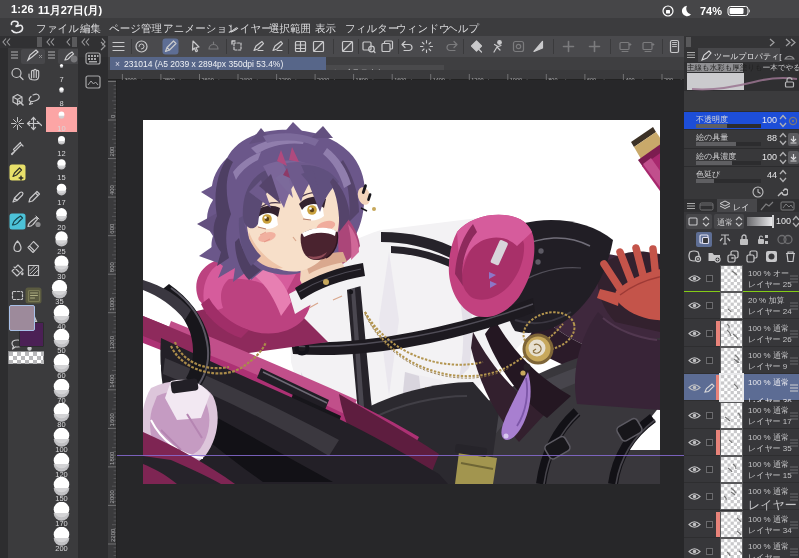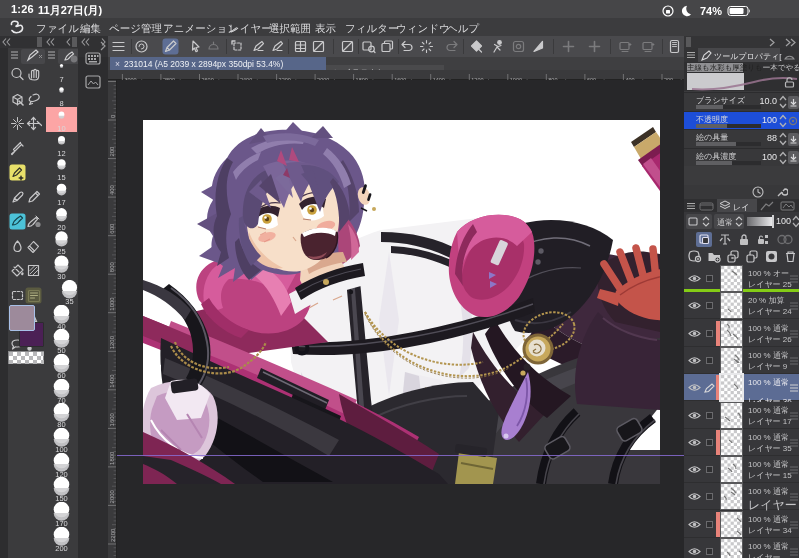--- a/index.html
+++ b/index.html
@@ -406,21 +406,21 @@
 <div class="a" style="left:46px;top:230.4px;width:31px;height:24.7px;overflow:hidden"><svg width="31" height="25" viewBox="0 0 31 25">
       <circle cx="15.5" cy="7.5" r="6.2" fill="#fff"></circle>
       <path d="M9.3,10.3 a6.2,6.2 0 0,0 12.4,0 z" fill="#cfcfd1" opacity="0.9"></path>
       <text x="15.5" y="23.5" font-size="7.5" fill="#d8d8da" text-anchor="middle" font-family="Liberation Sans">25</text>
     </svg></div>
 <div class="a" style="left:46px;top:255.1px;width:31px;height:24.7px;overflow:hidden"><svg width="31" height="25" viewBox="0 0 31 25">
       <circle cx="15.5" cy="7.5" r="7.0" fill="#fff"></circle>
       <path d="M8.5,10.7 a7.0,7.0 0 0,0 14.0,0 z" fill="#cfcfd1" opacity="0.9"></path>
       <text x="15.5" y="23.5" font-size="7.5" fill="#d8d8da" text-anchor="middle" font-family="Liberation Sans">30</text>
     </svg></div>
-<div class="a" style="left:54px;top:279.8px;width:31px;height:24.7px;overflow:hidden"><svg width="31" height="25" viewBox="0 0 31 25">
+<div class="a" style="left:44px;top:279.8px;width:31px;height:24.7px;overflow:hidden"><svg width="31" height="25" viewBox="0 0 31 25">
       <circle cx="15.5" cy="7.5" r="7.6" fill="#fff"></circle>
       <path d="M7.9,10.9 a7.6,7.6 0 0,0 15.2,0 z" fill="#cfcfd1" opacity="0.9"></path>
       <text x="15.5" y="23.5" font-size="7.5" fill="#d8d8da" text-anchor="middle" font-family="Liberation Sans">35</text>
     </svg></div>
 <div class="a" style="left:46px;top:304.5px;width:31px;height:24.7px;overflow:hidden"><svg width="31" height="25" viewBox="0 0 31 25">
       <circle cx="15.5" cy="7.5" r="7.8" fill="#fff"></circle>
       <path d="M7.7,11.0 a7.8,7.8 0 0,0 15.6,0 z" fill="#cfcfd1" opacity="0.9"></path>
       <text x="15.5" y="23.5" font-size="7.5" fill="#d8d8da" text-anchor="middle" font-family="Liberation Sans">40</text>
     </svg></div>
 <div class="a" style="left:46px;top:329.2px;width:31px;height:24.7px;overflow:hidden"><svg width="31" height="25" viewBox="0 0 31 25">
@@ -1024,33 +1024,20 @@
     <div class="a" style="left:0;top:37px;width:115px;height:18px;background:#2f2f31">
       <div class="a" style="left:3px;top:0;width:57px;height:17px;background:#cbcbce"></div>
       <svg class="a" style="left:0;top:0" width="115" height="18" viewBox="0 0 115 18">
         <path d="M8,16 C30,18 50,14 70,9 C85,5 100,4 113,6" fill="none" stroke="#9a7490" stroke-width="2" opacity="0.85"></path>
       </svg>
       <svg class="a" style="left:100px;top:4px" width="11" height="11" viewBox="0 0 11 11">
         <rect x="1.5" y="5" width="8" height="5" rx="1" fill="none" stroke="#b8b8ba" stroke-width="1.2"></rect>
         <path d="M3,5 V3.5 a2.5,2.5 0 0,1 5,-0.5" fill="none" stroke="#b8b8ba" stroke-width="1.2"></path>
       </svg>
     </div>
-    <div class="a" style="left:0;top:56px;width:115px;height:18.6px;background:#38383a;border-top:1px solid #2c2c2e">
-      <div class="a" style="left:12px;top:2px;font-size:8px;color:#d4d4d6">ブラシサイズ</div>
-      <div class="a" style="left:12px;top:12px;width:65px;height:4px;background:#2c2c2e">
-        <div style="width:42%;height:4px;background:#5f5f62"></div>
-      </div>
-      <div class="a" style="left:63px;top:3px;width:30px;text-align:right;font-size:9px;color:#e8e8ea">10.0</div>
-      <svg class="a" style="left:95px;top:2px" width="8" height="14" viewBox="0 0 8 14">
-        <path d="M1,5 L4,1.5 L7,5 M1,9 L4,12.5 L7,9" fill="none" stroke="#b0b0b2" stroke-width="1.3"></path>
-      </svg>
-      <div class="a" style="left:104px;top:2.5px;width:11px;height:13px;background:#5c5c5f;border-radius:2px"><svg width="11" height="13" viewBox="0 0 11 13">
-          <path d="M5.5,3 V8 M3,6 L5.5,8.5 L8,6 M2.5,10 h6" stroke="#d8d8da" stroke-width="1.2" fill="none"></path>
-        </svg></div>
-    </div>
     <div class="a" style="left:0;top:74.6px;width:115px;height:18.6px;background:#1d4ed8;border-top:1px solid #2c2c2e">
       <div class="a" style="left:12px;top:2px;font-size:8px;color:#d4d4d6">不透明度</div>
       <div class="a" style="left:12px;top:12px;width:65px;height:4px;background:#2c2c2e">
         <div style="width:47%;height:4px;background:#5f5f62"></div>
       </div>
       <div class="a" style="left:63px;top:3px;width:30px;text-align:right;font-size:9px;color:#e8e8ea">100</div>
       <svg class="a" style="left:95px;top:2px" width="8" height="14" viewBox="0 0 8 14">
         <path d="M1,5 L4,1.5 L7,5 M1,9 L4,12.5 L7,9" fill="none" stroke="#b0b0b2" stroke-width="1.3"></path>
       </svg>
       <svg class="a" style="left:104px;top:4px" width="10" height="10" viewBox="0 0 10 10">
@@ -1076,20 +1063,30 @@
       <div class="a" style="left:12px;top:12px;width:65px;height:4px;background:#2c2c2e">
         <div style="width:56%;height:4px;background:#5f5f62"></div>
       </div>
       <div class="a" style="left:63px;top:3px;width:30px;text-align:right;font-size:9px;color:#e8e8ea">100</div>
       <svg class="a" style="left:95px;top:2px" width="8" height="14" viewBox="0 0 8 14">
         <path d="M1,5 L4,1.5 L7,5 M1,9 L4,12.5 L7,9" fill="none" stroke="#b0b0b2" stroke-width="1.3"></path>
       </svg>
       <div class="a" style="left:104px;top:2.5px;width:11px;height:13px;background:#5c5c5f;border-radius:2px"><svg width="11" height="13" viewBox="0 0 11 13">
           <path d="M5.5,3 V8 M3,6 L5.5,8.5 L8,6 M2.5,10 h6" stroke="#d8d8da" stroke-width="1.2" fill="none"></path>
         </svg></div>
+    </div>
+    <div class="a" style="left:0;top:130.39999999999998px;width:115px;height:18.6px;background:#38383a;border-top:1px solid #2c2c2e">
+      <div class="a" style="left:12px;top:2px;font-size:8px;color:#d4d4d6">色延び</div>
+      <div class="a" style="left:12px;top:12px;width:65px;height:4px;background:#2c2c2e">
+        <div style="width:28%;height:4px;background:#5f5f62"></div>
+      </div>
+      <div class="a" style="left:63px;top:3px;width:30px;text-align:right;font-size:9px;color:#e8e8ea">44</div>
+      <svg class="a" style="left:95px;top:2px" width="8" height="14" viewBox="0 0 8 14">
+        <path d="M1,5 L4,1.5 L7,5 M1,9 L4,12.5 L7,9" fill="none" stroke="#b0b0b2" stroke-width="1.3"></path>
+      </svg>
     </div>
     <div class="a" style="left:0;top:149px;width:115px;height:14px;background:#38383a">
       <svg class="a" style="left:68px;top:1px" width="12" height="12" viewBox="0 0 12 12">
         <circle cx="6" cy="6" r="5" fill="none" stroke="#c0c0c2" stroke-width="1.1"></circle>
         <path d="M6,3 V6 L8.5,7.5" stroke="#c0c0c2" stroke-width="1.1" fill="none"></path>
       </svg>
       <svg class="a" style="left:92px;top:1px" width="12" height="12" viewBox="0 0 12 12">
         <path d="M2,10 L6,6 M6,6 a3,3 0 1,0 3,-3 l-2,2" fill="none" stroke="#c0c0c2" stroke-width="1.4"></path>
       </svg>
     </div>
@@ -1179,21 +1176,21 @@
       <rect x="5" y="2" width="7" height="7" rx="1.5" fill="none" stroke="#c8c8ca" stroke-width="1.2"></rect>
       <rect x="2" y="6" width="7" height="7" rx="1.5" fill="#37373a" stroke="#c8c8ca" stroke-width="1.2"></rect>
     </svg>
     <svg class="a" style="left:80px;top:213px" width="15" height="15" viewBox="0 0 15 15">
       <rect x="2" y="2" width="11" height="11" rx="2" fill="#c8c8ca"></rect>
       <circle cx="7.5" cy="7.5" r="3" fill="#37373a"></circle>
     </svg>
     <svg class="a" style="left:99px;top:213px" width="15" height="15" viewBox="0 0 15 15">
       <path d="M3,4.5 h9 M5,4.5 V3 h5 v1.5 M4,4.5 l1,8 h5 l1,-8" fill="none" stroke="#c8c8ca" stroke-width="1.2"></path>
     </svg>
-    <div class="a" style="left:0;top:229px;width:115px;height:27.3px;background:#37373a;border-bottom:3px solid #84cc16">
+    <div class="a" style="left:0;top:229px;width:115px;height:27.3px;background:#37373a;border-bottom:1px solid #84cc16">
       <svg class="a" style="left:4px;top:9px" width="13" height="9" viewBox="0 0 13 9">
         <path d="M1,4.5 Q6.5,-1 12,4.5 Q6.5,10 1,4.5 Z" fill="none" stroke="#c0c0c2" stroke-width="1.1"></path>
         <circle cx="6.5" cy="4.5" r="1.8" fill="#c0c0c2"></circle>
       </svg>
       <div class="a" style="left:22px;top:10px;width:7px;height:7px;border:1px solid #6a6a6d;background:#2f2f31"></div>
       <div class="a" style="left:37px;top:1px;width:21px;height:25px;outline:1px solid #58585a"><svg width="21" height="25" viewBox="0 0 21 25" style="background:#fff">
           <g fill="#c9c9cb">
             <rect x="0.0" y="0.0" width="3.2" height="3.2"></rect>
             <rect x="0.0" y="6.4" width="3.2" height="3.2"></rect>
             <rect x="0.0" y="12.8" width="3.2" height="3.2"></rect>

